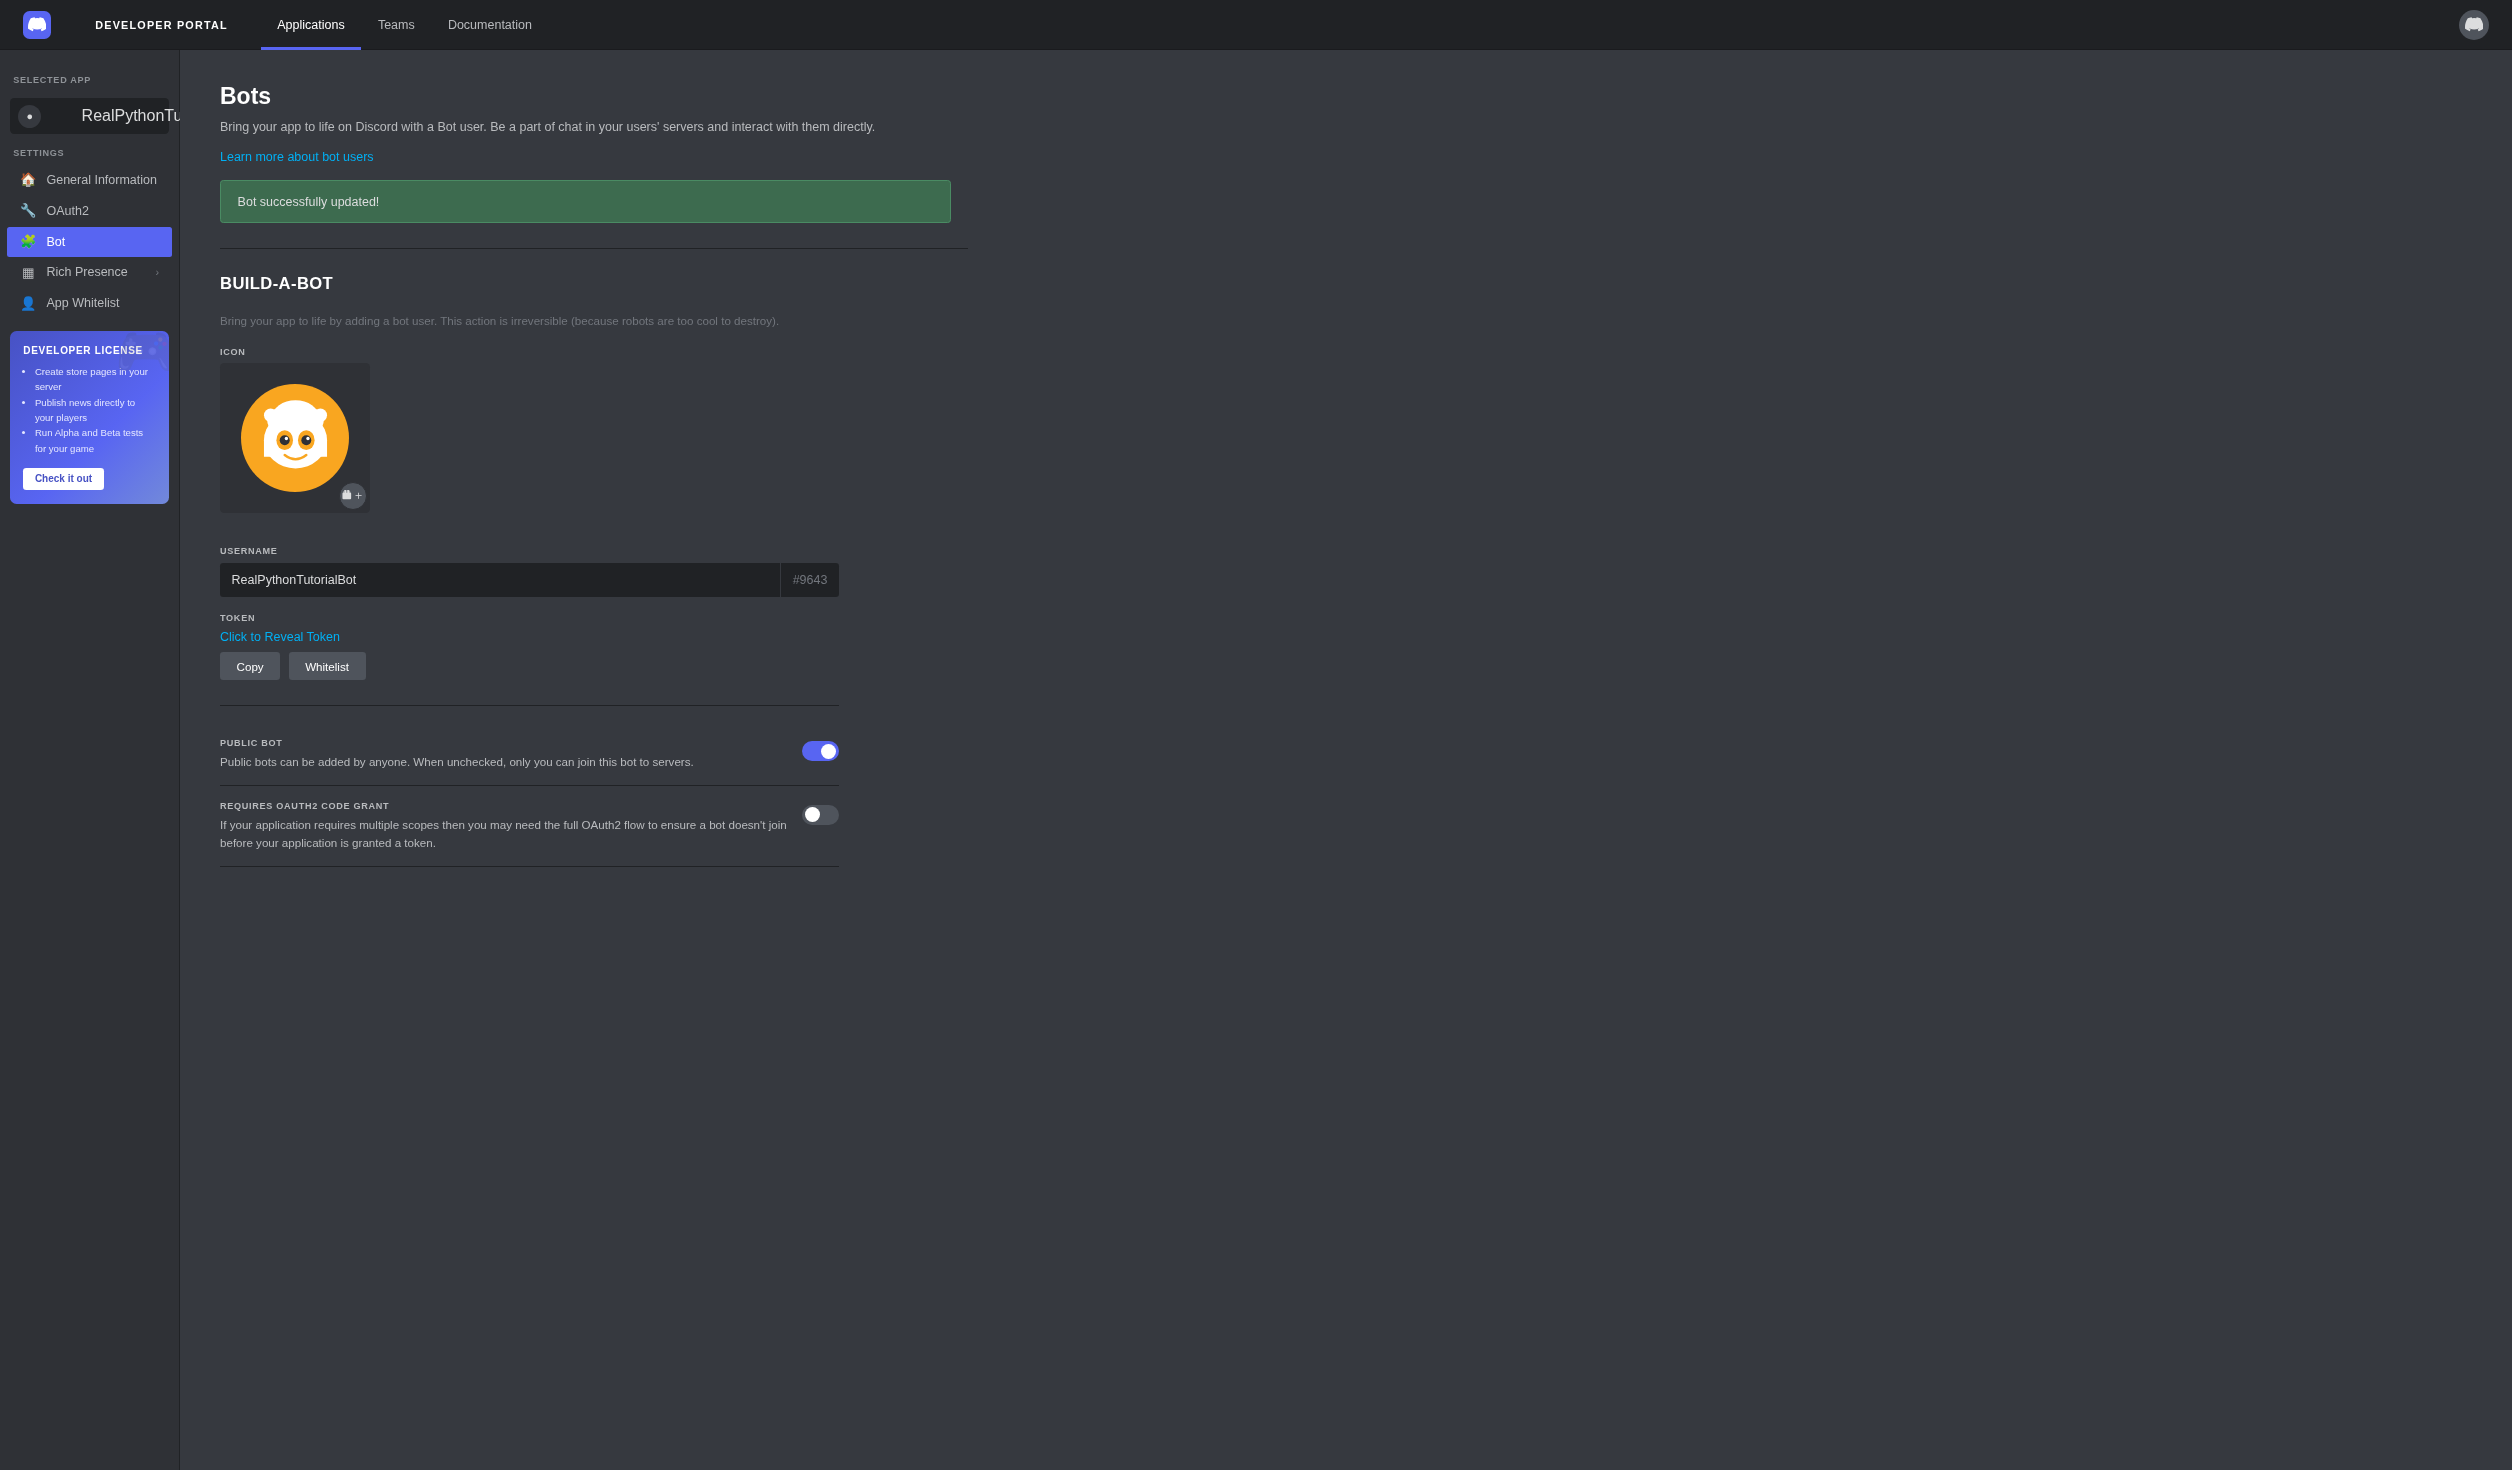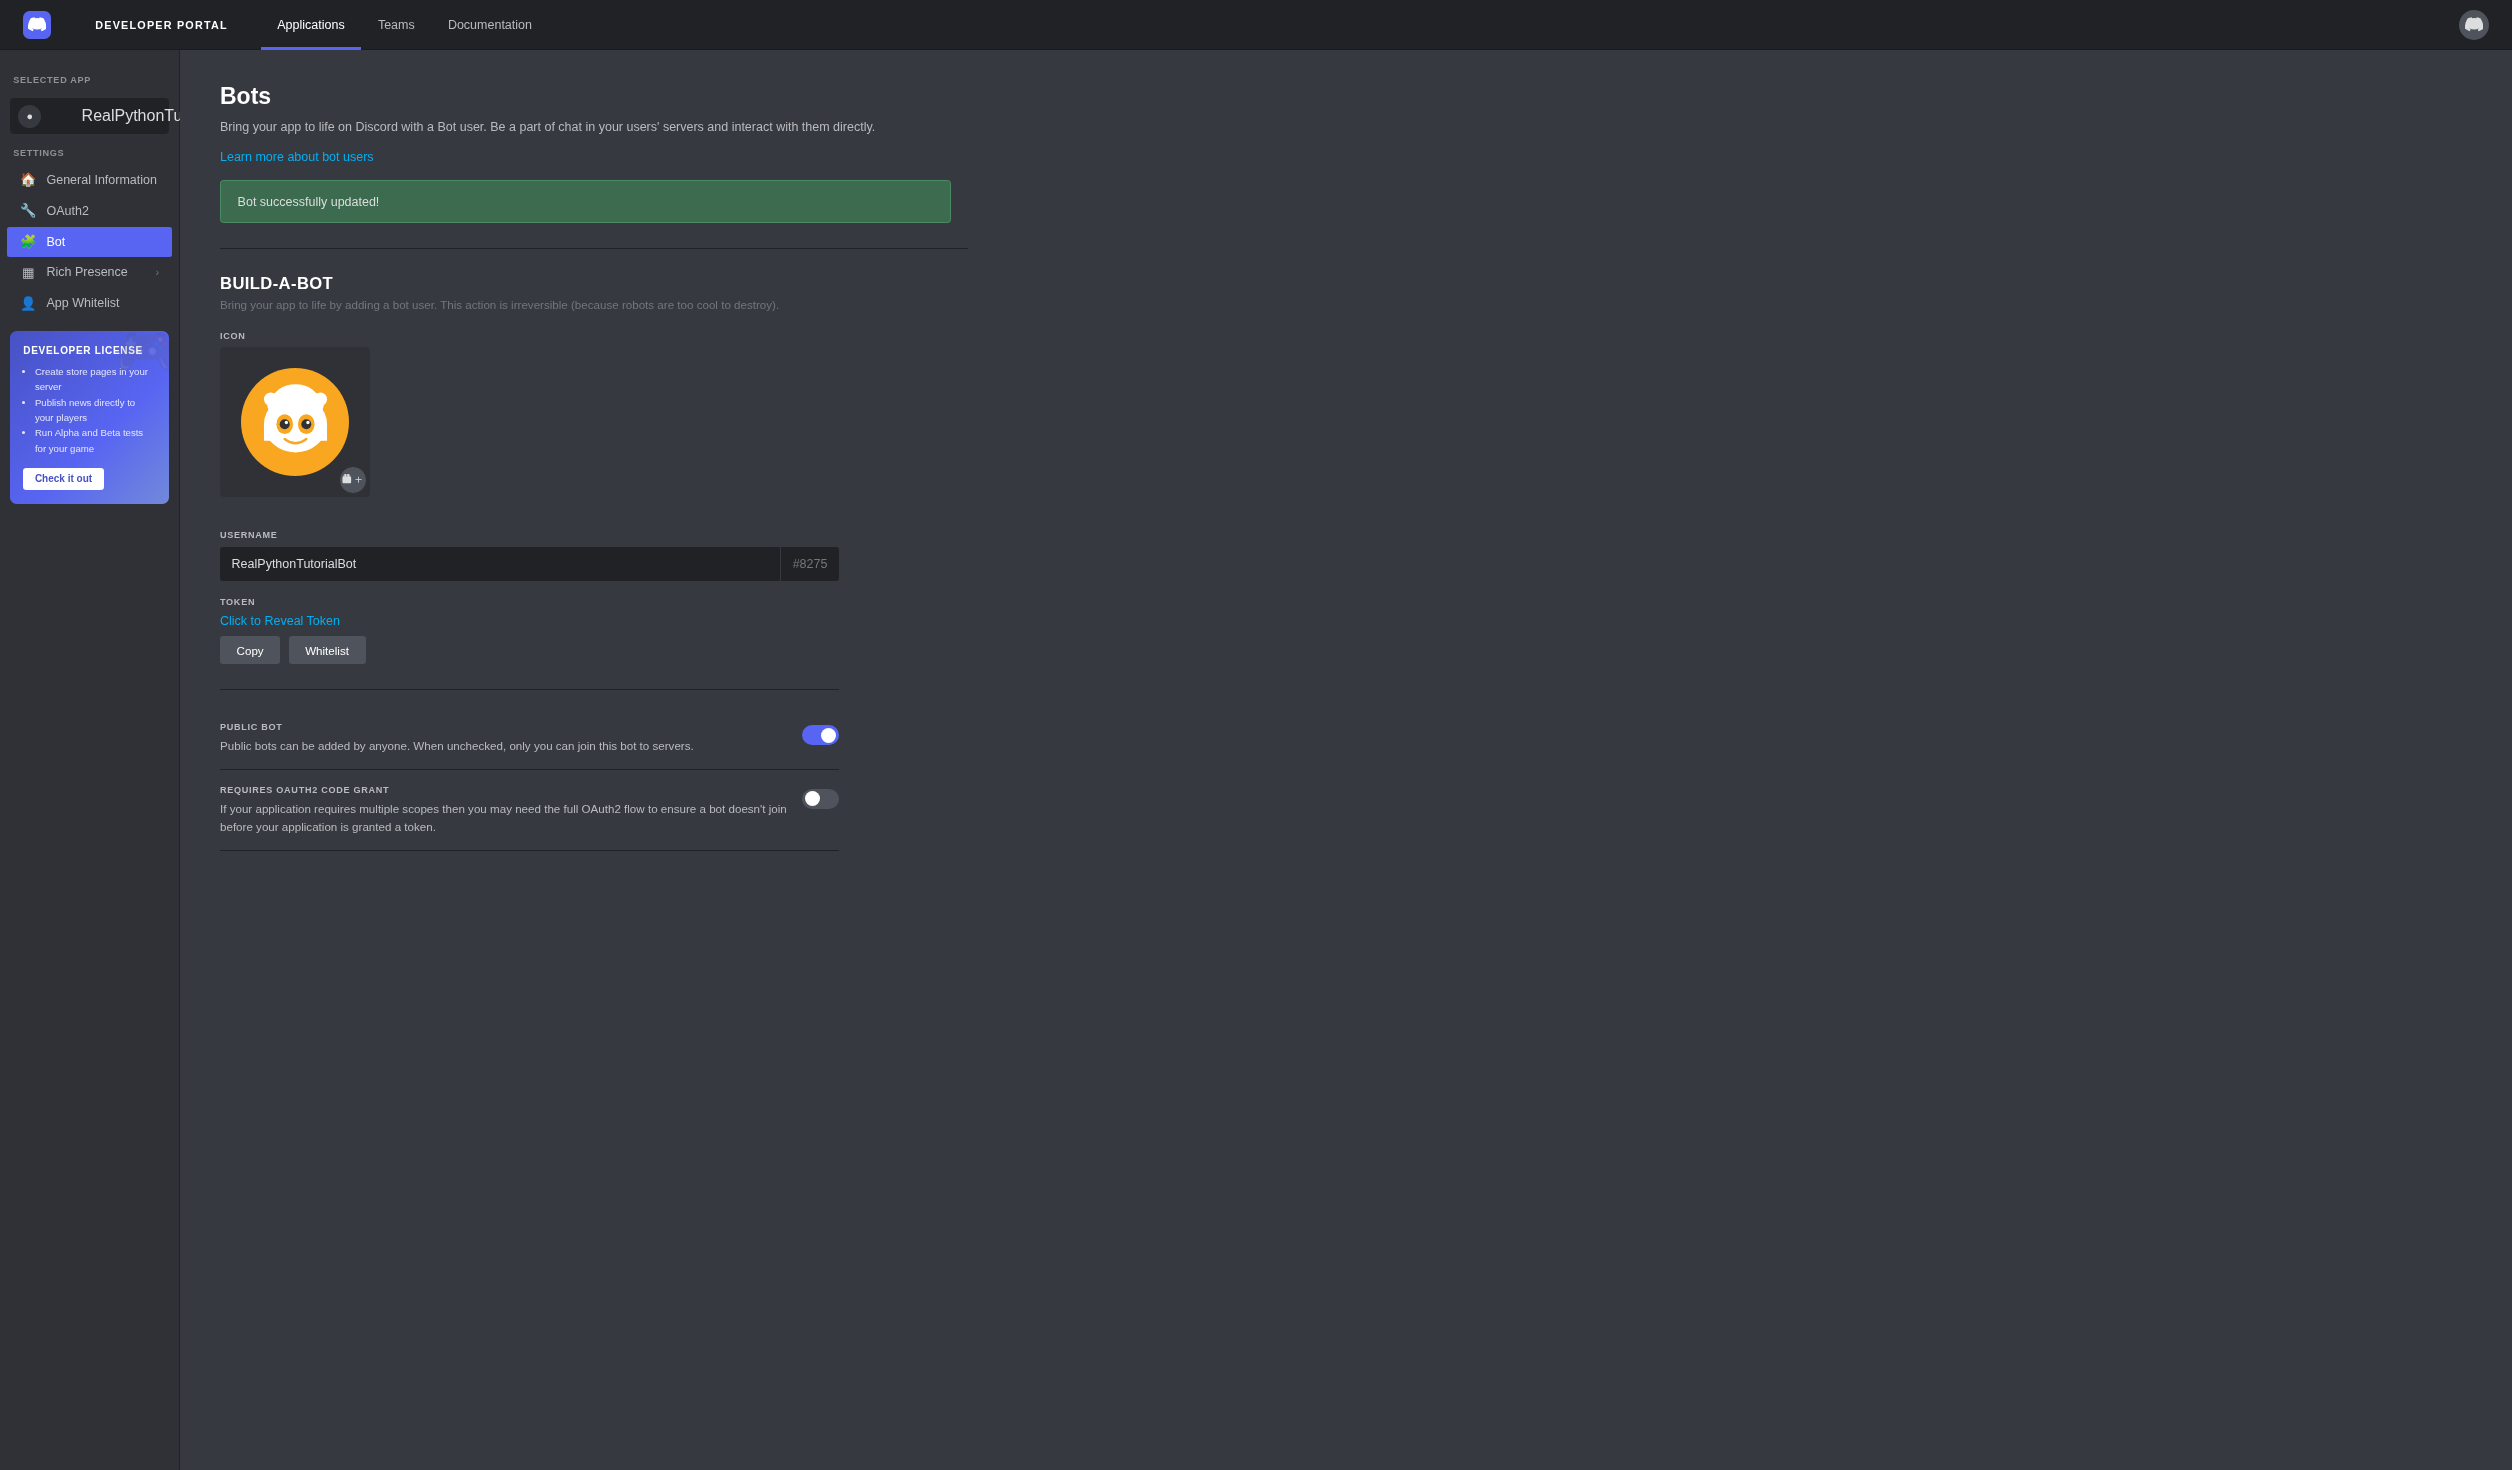--- a/index.html
+++ b/index.html
@@ -258,21 +258,21 @@
       margin: 16.6px 0 25px 0;
       max-width: 731px;
     }
 
     
     .section-title {
       font-size: 16.6px;
       font-weight: 700;
       color: #ffffff;
       letter-spacing: 0.4px;
-      margin-bottom: 4px;
+      margin-bottom: 20px;
     }
     .section-subtitle {
       font-size: 11.6px;
       color: #72767d;
       margin-bottom: 20px;
     }
 
     
     .bot-build-grid {
       display: flex;
@@ -564,21 +564,21 @@
             </svg>
             ＋
           </div>
         </div>
       </div>
 
       <div class="bot-fields">
         <div class="field-label">USERNAME</div>
         <div class="username-row">
           <input class="username-input" type="text" value="RealPythonTutorialBot" style="">
-          <span class="username-discriminator">#8275</span>
+          <span class="username-discriminator">#9643</span>
         </div>
 
         <div class="token-section">
           <div class="field-label">TOKEN</div>
           <a class="token-reveal">Click to Reveal Token</a>
           <div class="token-buttons">
             <button class="btn-secondary">Copy</button>
             <button class="btn-secondary">Whitelist</button>
           </div>
         </div>

